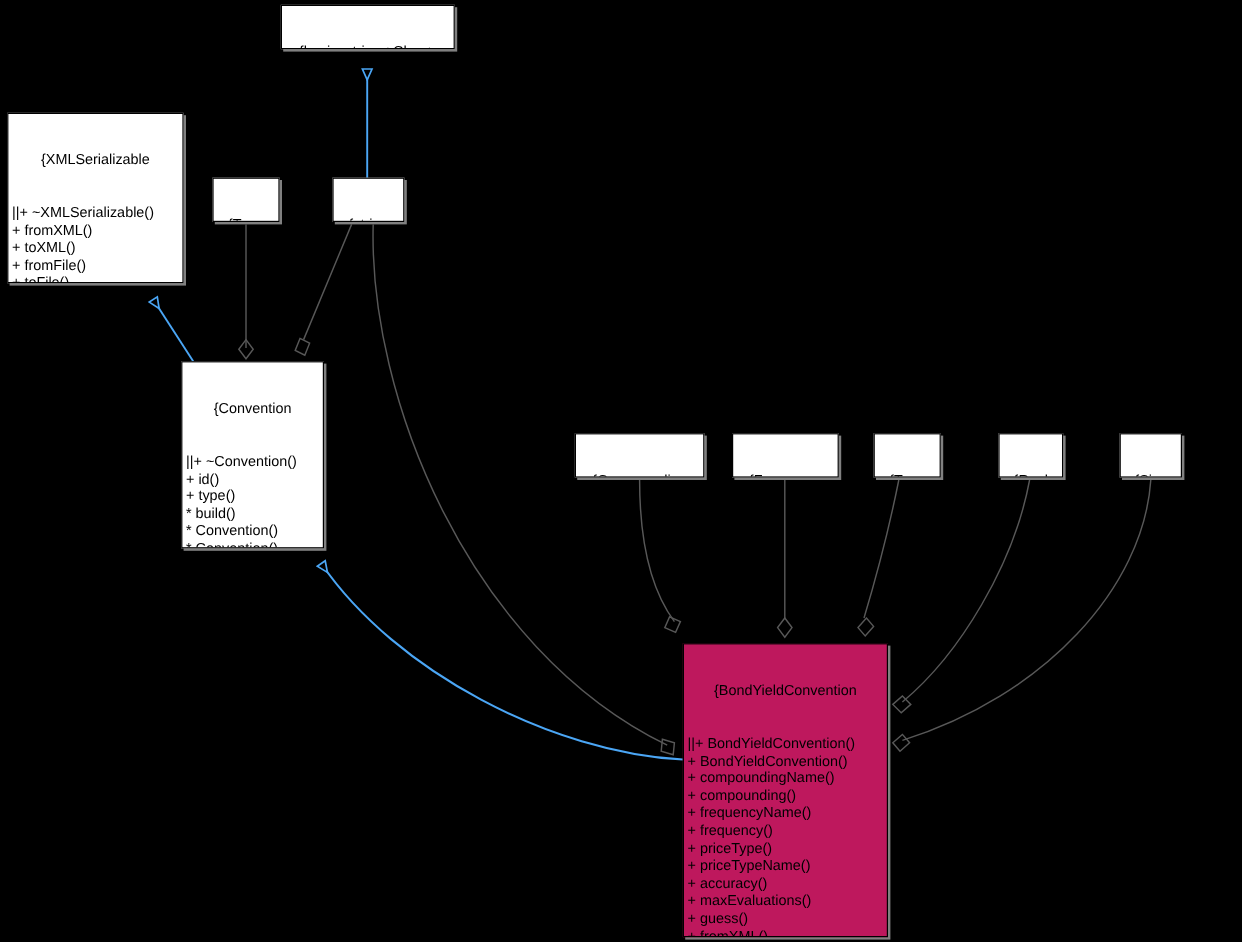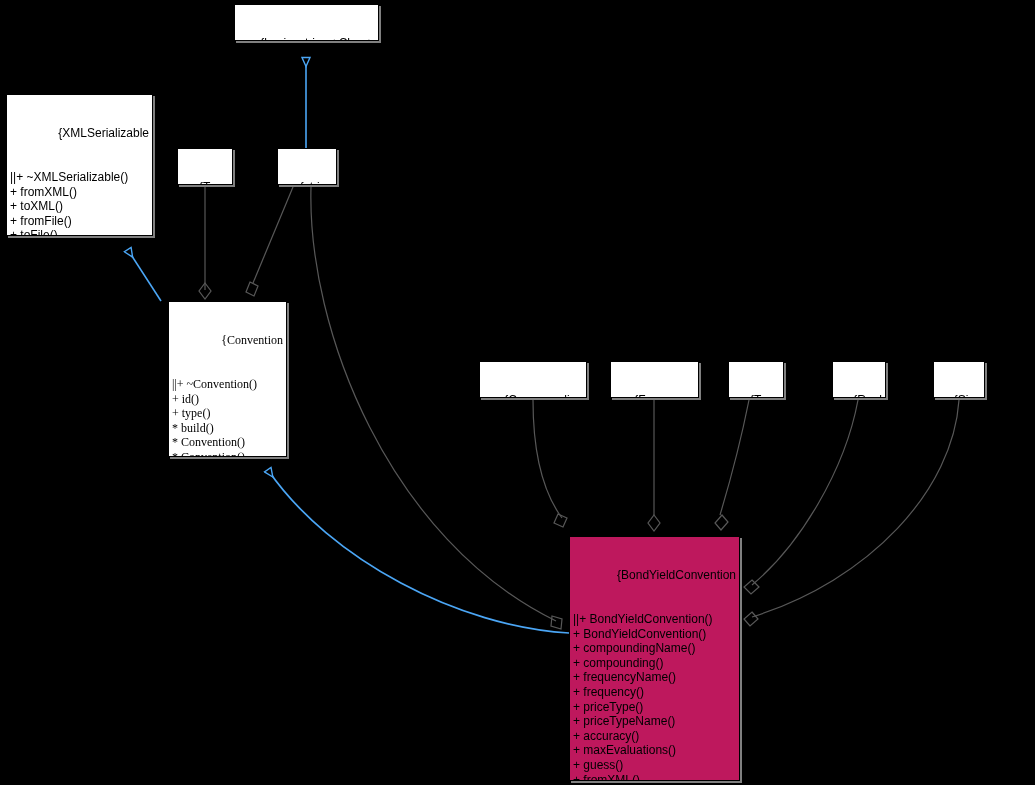--- a/index.html
+++ b/index.html
@@ -35,21 +35,21 @@
     text-align: center;
     padding: 2px 3px 1px 3px;
     white-space: pre;
     overflow: hidden;
   }
   .node.shaded {
     background: #be185d;
   }
   .node .title {
     display: block;
-    text-align: right;
+    text-align: center;
   }
   .node .members {
     display: block;
     text-align: left;
   }
 </style>
 </head>
 <body>
 
 <div id="canvas">
@@ -134,21 +134,21 @@
   <div class="node" style="left:177px; top:148px; width:56px; height:37px;">
     <span class="title">{Type</span>
     
   </div>
 
   <div class="node" style="left:277px; top:148px; width:60px; height:37px;">
     <span class="title">{string</span>
     
   </div>
 
-  <div class="node" style="left:168px; top:301px; width:119px; height:156px;font-family:Liberation Serif, serif;">
+  <div class="node" style="left:151px; top:301px; width:119px; height:156px;">
     <span class="title">{Convention</span>
     <span class="members">||+ ~Convention()
 + id()
 + type()
 * build()
 * Convention()
 * Convention()
 * id()
 * type()</span>
     

